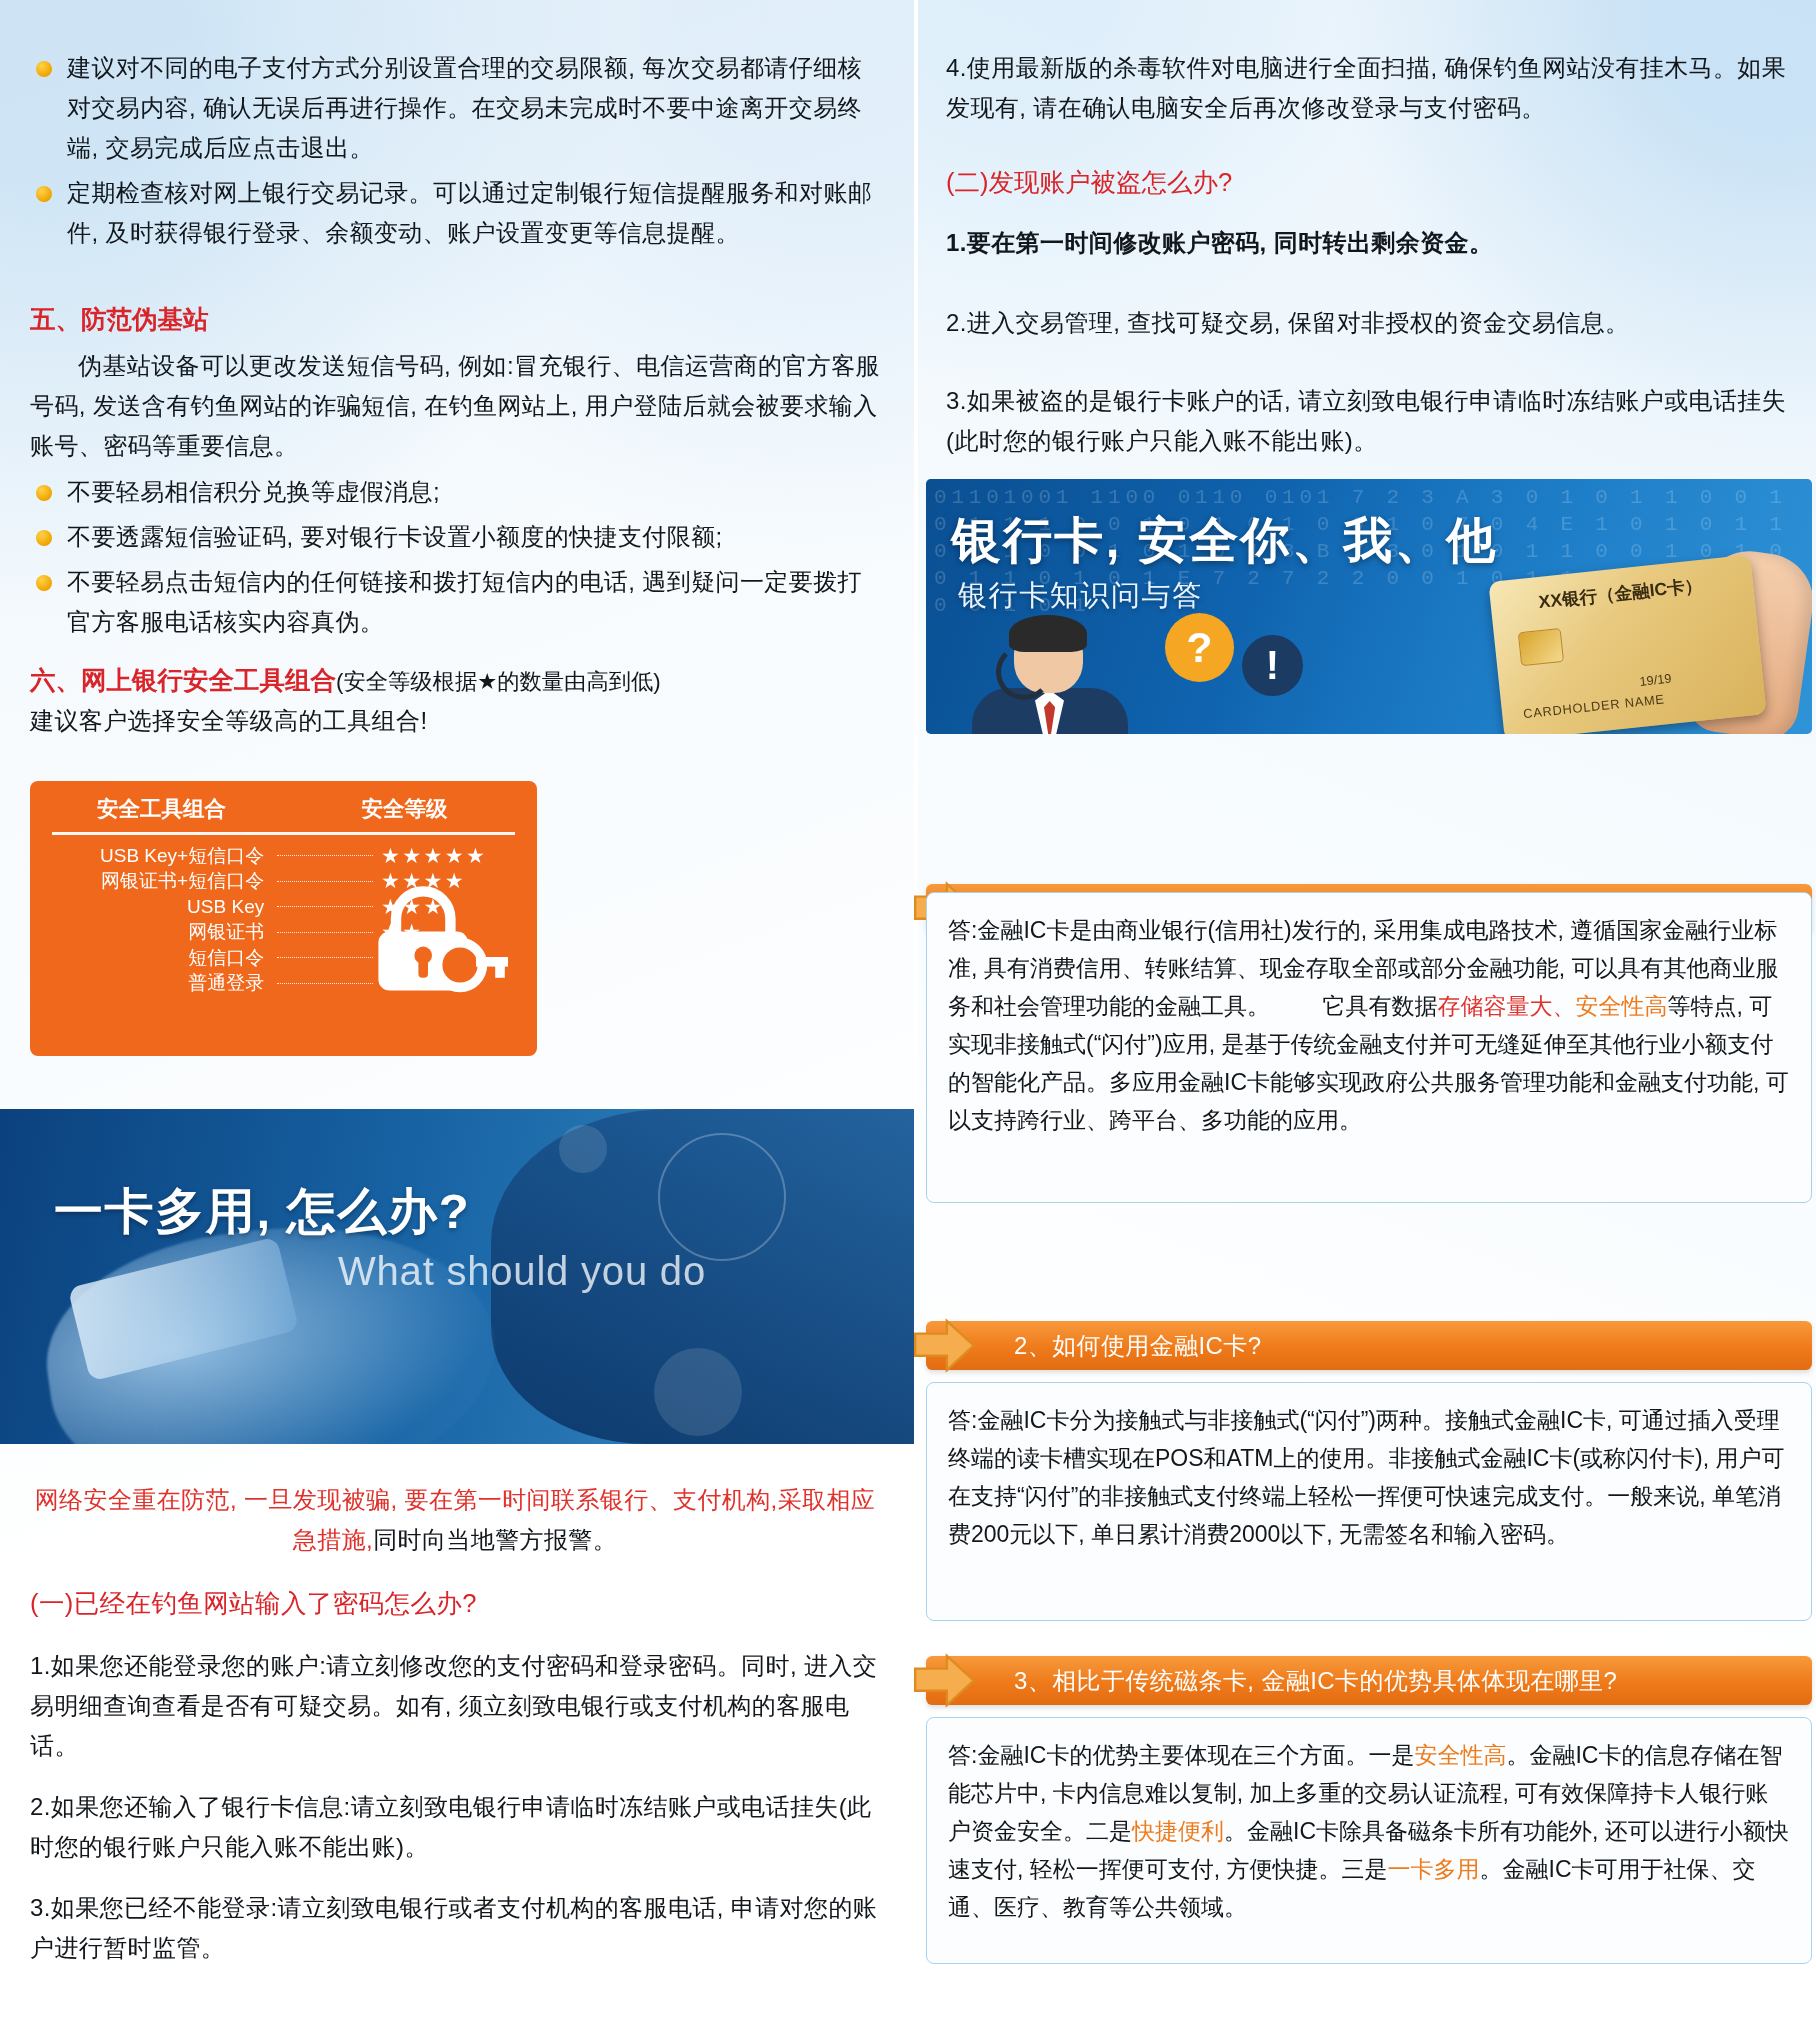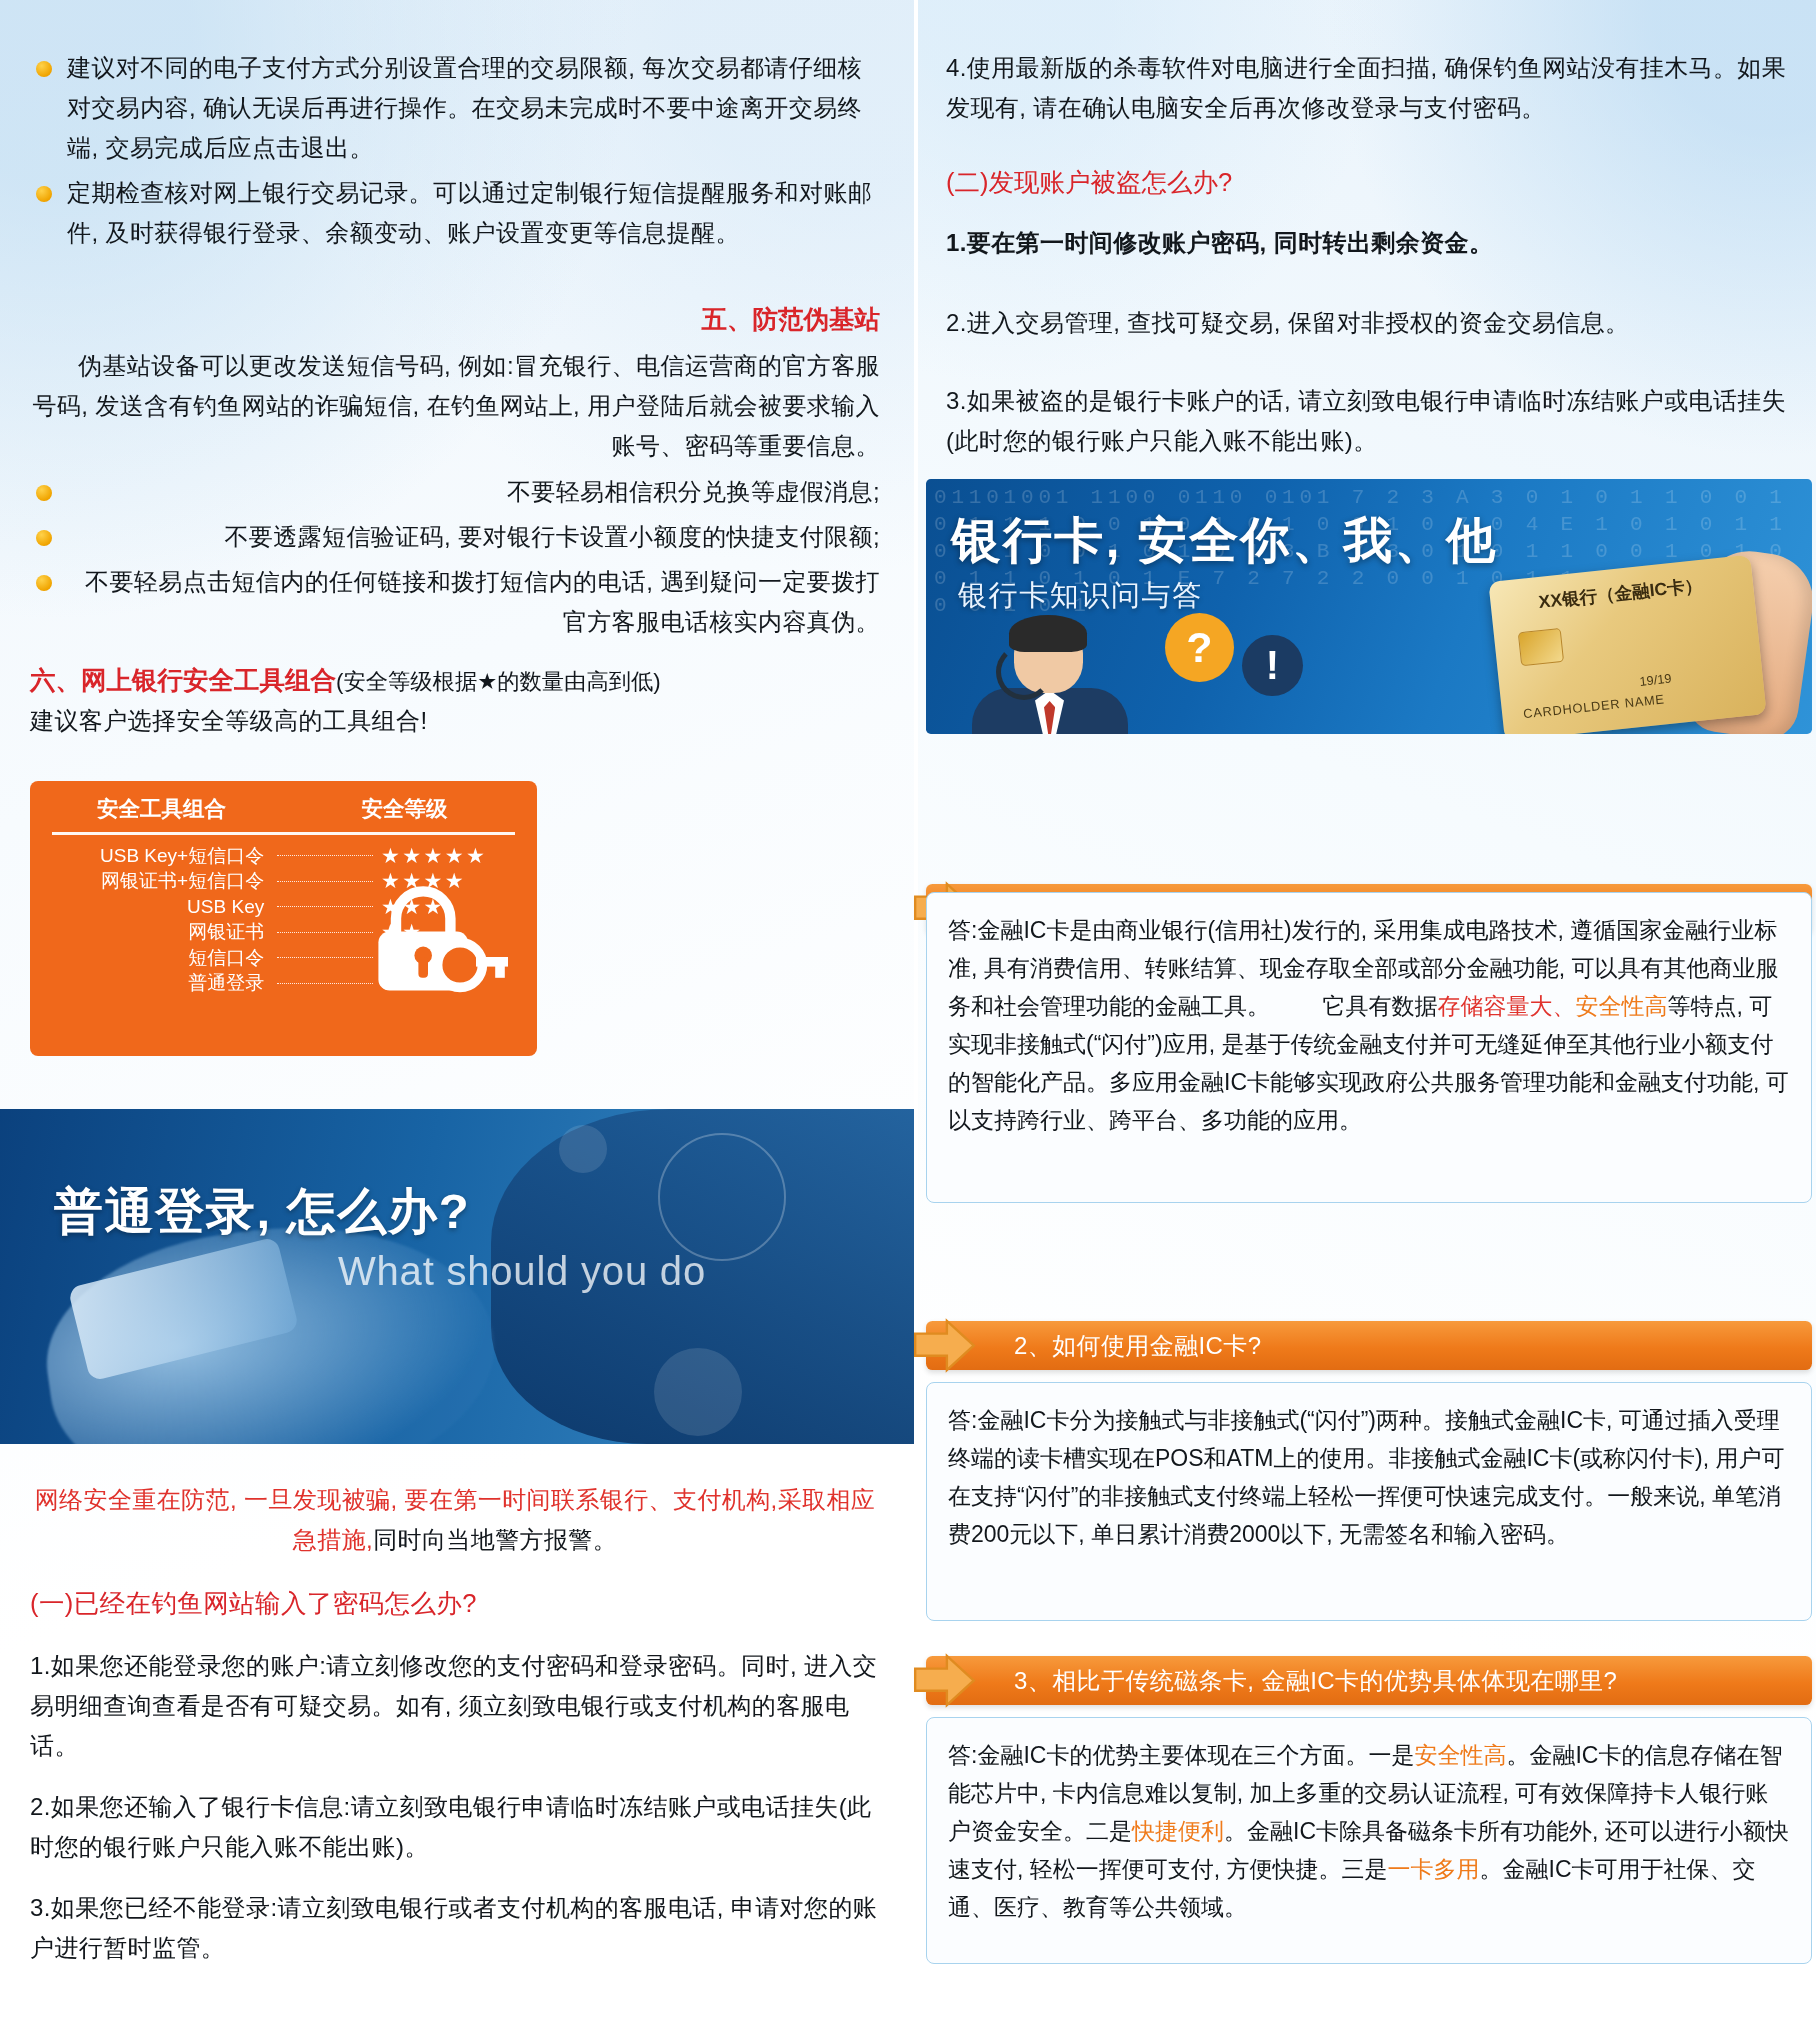--- a/index.html
+++ b/index.html
@@ -264,21 +264,21 @@
       <div class="bullet-item">
         <span class="bullet-dot"></span>
         <span>建议对不同的电子支付方式分别设置合理的交易限额, 每次交易都请仔细核对交易内容, 确认无误后再进行操作。在交易未完成时不要中途离开交易终端, 交易完成后应点击退出。</span>
       </div>
       <div class="bullet-item">
         <span class="bullet-dot"></span>
         <span>定期检查核对网上银行交易记录。可以通过定制银行短信提醒服务和对账邮件, 及时获得银行登录、余额变动、账户设置变更等信息提醒。</span>
       </div>
     </div>
 
-    <div style="position:absolute; left:30px; top:279px; width:850px;text-align:right;">
+    <div style="position:absolute; left:30px; top:279px; width:850px;">
       <div class="heading-red">五、防范伪基站</div>
       <div class="txt indent">伪基站设备可以更改发送短信号码, 例如:冒充银行、电信运营商的官方客服号码, 发送含有钓鱼网站的诈骗短信, 在钓鱼网站上, 用户登陆后就会被要求输入账号、密码等重要信息。</div>
       <div class="txt" style="margin-top:6.4px;">
         <div class="bullet-item">
           <span class="bullet-dot"></span>
           <span>不要轻易相信积分兑换等虚假消息;</span>
         </div>
         <div class="bullet-item">
           <span class="bullet-dot"></span>
           <span>不要透露短信验证码, 要对银行卡设置小额度的快捷支付限额;</span>
@@ -349,21 +349,21 @@
       </div>
     </div>
 
     <div class="photo-panel">
       <div class="ph-shoulder"></div>
       <div class="ph-circles"></div>
       <div class="ph-hand"></div>
       <div class="ph-phone"></div>
       <div class="blob" style="left:559px; top:16px; width:48px; height:48px;"></div>
       <div class="blob" style="left:654px; top:239px; width:88px; height:88px;"></div>
-      <div class="panel-title">普通登录, 怎么办?</div>
+      <div class="panel-title">一卡多用, 怎么办?</div>
       <div class="panel-sub">What should you do</div>
     </div>
 
     <div class="txt" style="position:absolute; left:30px; top:1480px; width:850px;text-align:center;">
       <span class="redtext">网络安全重在防范, 一旦发现被骗, 要在第一时间联系银行、支付机构,采取相应急措施,</span><span>同时向当地警方报警。</span>
     </div>
 
     <div class="txt" style="position:absolute; left:30px; top:1584px; width:850px;">
       <div class="heading-red" style="margin:0 0 24px 0; font-weight:normal;">(一)已经在钓鱼网站输入了密码怎么办?</div>
       <div class="p">1.如果您还能登录您的账户:请立刻修改您的支付密码和登录密码。同时, 进入交易明细查询查看是否有可疑交易。如有, 须立刻致电银行或支付机构的客服电话。</div>

